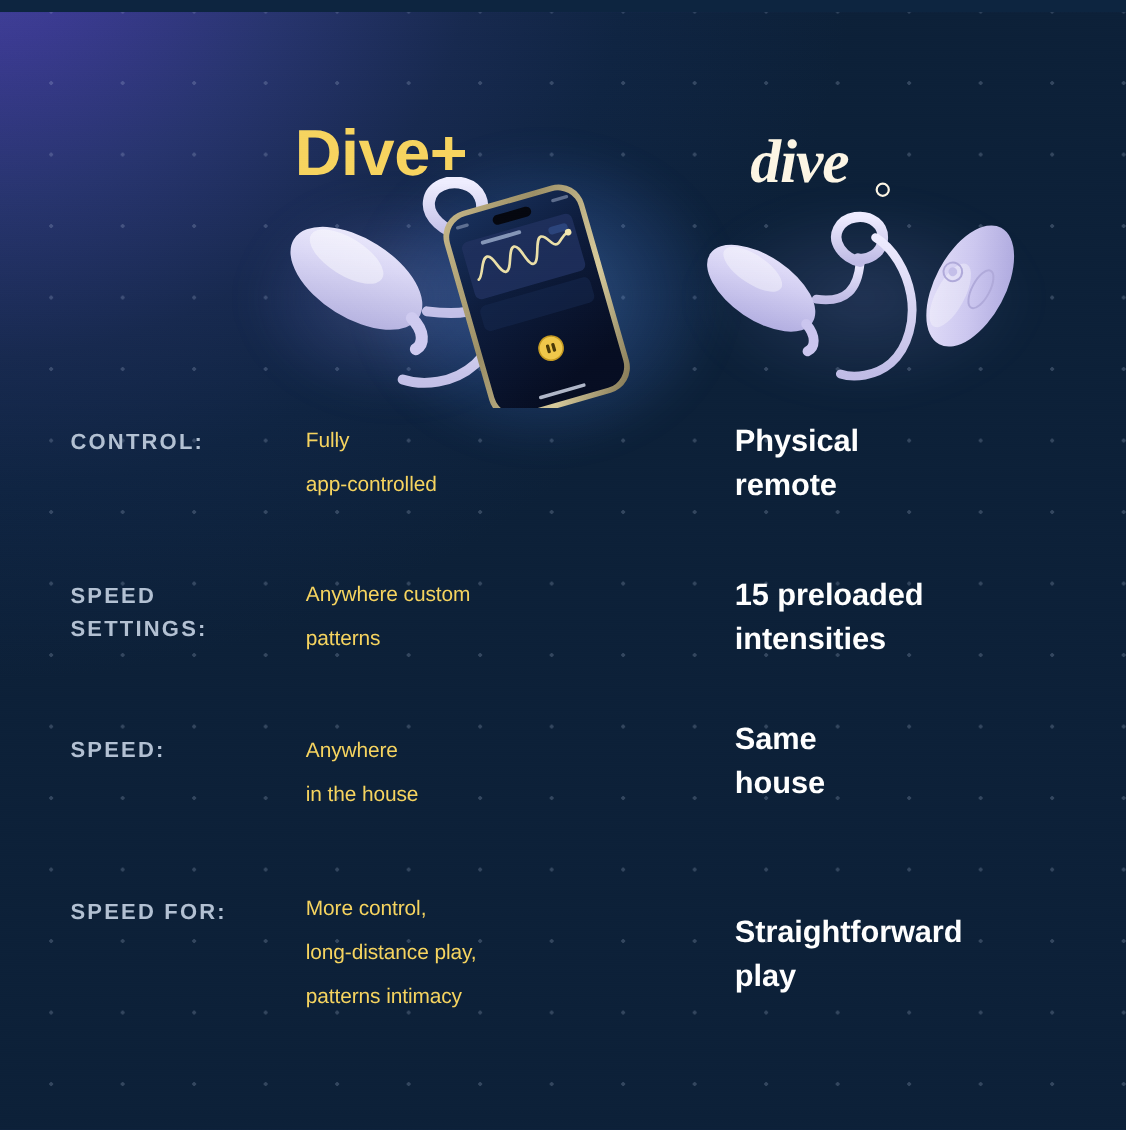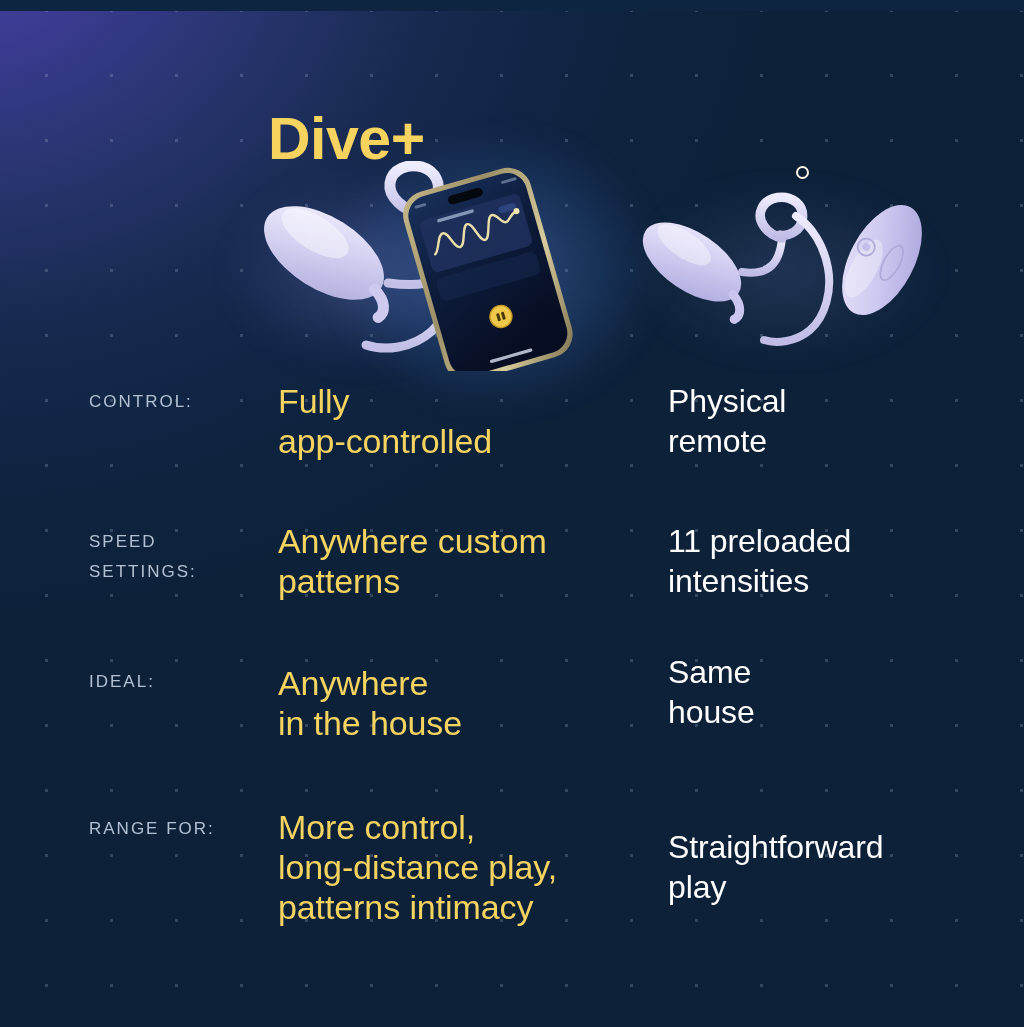--- a/index.html
+++ b/index.html
@@ -65,33 +65,33 @@
 
   
   .prod{position:absolute;}
   #prod-left{left:236px;top:150px;width:360px;height:210px;}
   #prod-right{left:630px;top:165px;width:330px;height:185px;}
 
   
   #grid{position:absolute;left:0;top:356px;width:1024px;}
   .row{position:relative;}
   .lbl{
-    position:absolute;left:89px;
-    color:#b3c1d3;font-size:17px;line-height:30px;
-    letter-spacing:2.0px;font-weight:400;white-space:pre-line;
+    position:absolute;left:64px;
+    color:#b3c1d3;font-size:20px;line-height:30px;
+    letter-spacing:2.0px;font-weight:700;white-space:pre-line;
   }
   .v-left{
     position:absolute;left:278px;
-    color:#f6d45f;font-size:34px;line-height:40px;
+    color:#f6d45f;font-size:19px;line-height:40px;
     font-weight:400;white-space:pre-line;letter-spacing:-0.1px;
   }
   .v-right{
     position:absolute;left:668px;
-    color:#ffffff;font-size:32px;line-height:40px;
-    font-weight:400;white-space:pre-line;letter-spacing:-0.1px;
+    color:#ffffff;font-size:28px;line-height:40px;
+    font-weight:700;white-space:pre-line;letter-spacing:-0.1px;
   }
   .r0 .lbl{top:20px} .r0 .v-left{top:14px} .r0 .v-right{top:14px}
   .r1 .lbl{top:160px} .r1 .v-left{top:154px} .r1 .v-right{top:154px}
   .r2 .lbl{top:300px} .r2 .v-left{top:296px} .r2 .v-right{top:285px}
   .r3 .lbl{top:447px} .r3 .v-left{top:440px} .r3 .v-right{top:460px}
 </style>
 </head>
 <body>
 
 <div id="canvas">
@@ -207,51 +207,52 @@
     <g transform="rotate(-62 252 84)">
       <ellipse cx="252" cy="84" rx="60" ry="32" fill="url(#remR)"></ellipse>
       <ellipse cx="236" cy="72" rx="32" ry="13" fill="#ffffff" opacity="0.33"></ellipse>
       <ellipse cx="254" cy="94" rx="19" ry="8" fill="none" stroke="#b0aada" stroke-width="1.8"></ellipse>
       <circle cx="256" cy="64" r="8.5" fill="none" stroke="#b0aada" stroke-width="1.8"></circle>
       <circle cx="256" cy="64" r="4" fill="#c4bfe9"></circle>
     </g>
   </svg>
 
   <div id="dive-plus-title">Dive+</div>
+  <div id="dive-title">dive</div>
   <div id="dive-dot"></div>
 
   <div id="grid">
 
     <div class="row r0">
       <div class="lbl">CONTROL:</div>
       <div class="v-left">Fully
 app-controlled</div>
       <div class="v-right">Physical
 remote</div>
     </div>
 
     <div class="row r1">
       <div class="lbl">SPEED
 SETTINGS:</div>
       <div class="v-left">Anywhere custom
 patterns</div>
-      <div class="v-right">11 preloaded
+      <div class="v-right">15 preloaded
 intensities</div>
     </div>
 
     <div class="row r2">
-      <div class="lbl">IDEAL:</div>
+      <div class="lbl">SPEED:</div>
       <div class="v-left">Anywhere
 in the house</div>
       <div class="v-right">Same
 house</div>
     </div>
 
     <div class="row r3">
-      <div class="lbl">RANGE FOR:</div>
+      <div class="lbl">SPEED FOR:</div>
       <div class="v-left">More control,
 long-distance play,
 patterns intimacy</div>
       <div class="v-right">Straightforward
 play</div>
     </div>
 
   </div>
 
   <div id="grain"></div>

